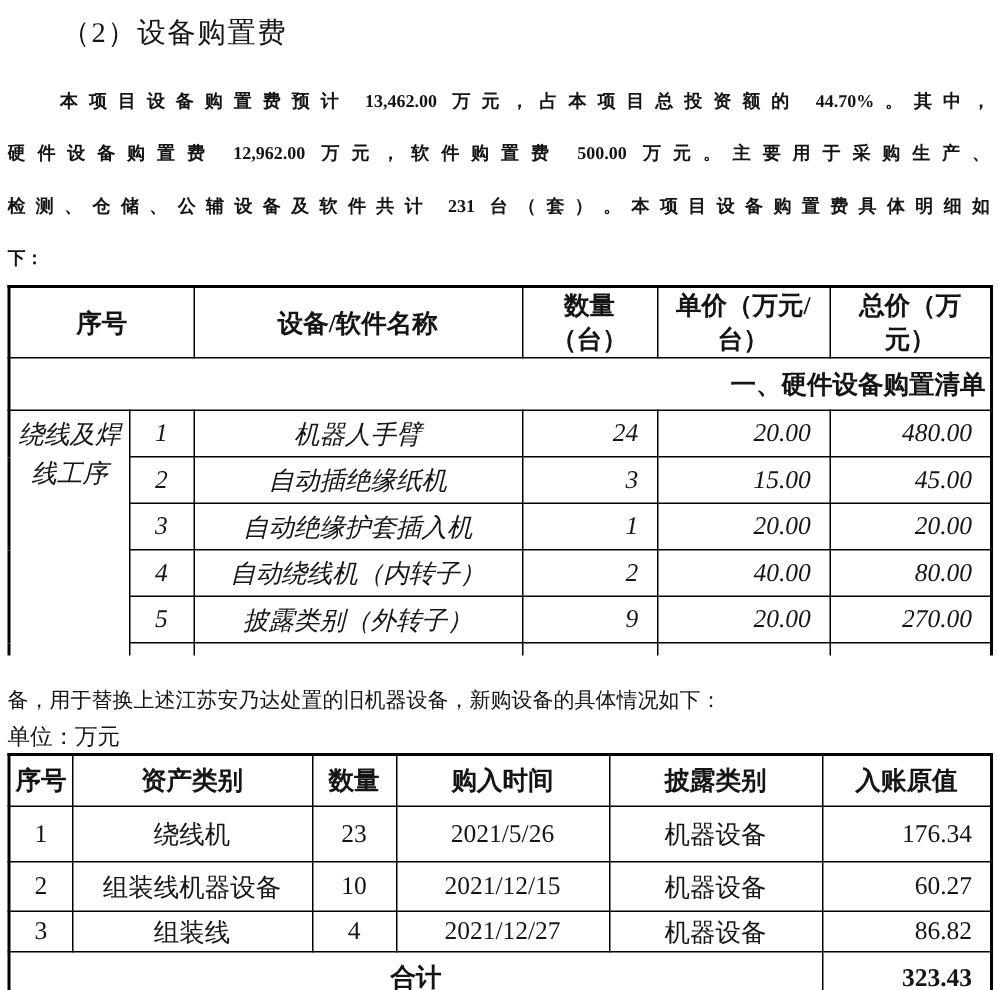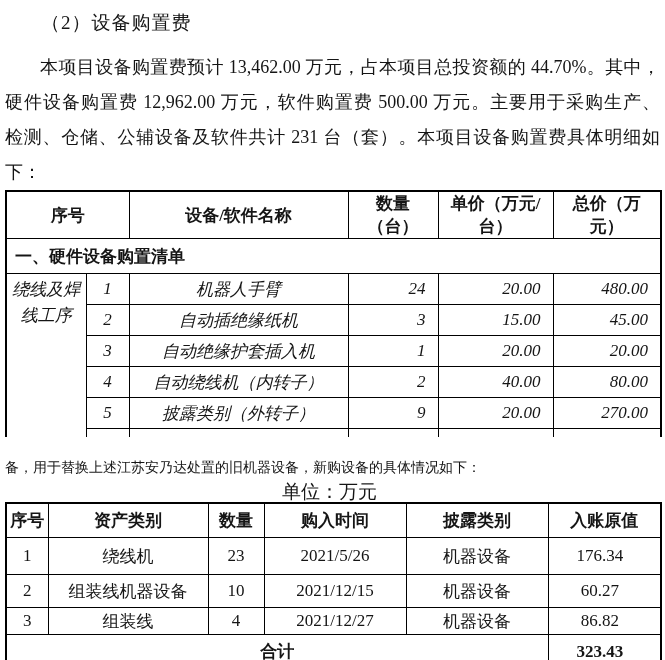--- a/index.html
+++ b/index.html
@@ -13,21 +13,21 @@
   .page { position:relative; width:665px; height:660px; padding:0 5px; }
 
   .heading {
     margin:10px 0 0 36px;
     font-size:19px;
     line-height:26px;
     font-weight:normal;
     letter-spacing:1px;
   }
 
-  .intro { margin-top:14px; font-size:18px; }
+  .intro { margin-top:14px; font-size:12px;font-weight:bold; }
   .intro-line {
     line-height:35px;
     white-space:nowrap;
     overflow:hidden;
     text-align:justify;
     text-align-last:justify;
   }
   .intro-line.first { text-indent:35px; }
   .intro-line.last { text-align-last:left; }
 
@@ -38,21 +38,21 @@
   .t1 td {
     border:1px solid #000;
     font-size:17px;
     text-align:center;
     vertical-align:middle;
     padding:0 3px;
     overflow:hidden;
   }
   .t1 .hdr td { font-weight:bold; height:33px; }
   .t1 .section-row td {
-    font-weight:bold; text-align:left; padding-left:8px; height:35px;
+    font-weight:bold; text-align:right; padding-left:8px; height:35px;
   }
   .t1 .data-row td { height:31px;font-style:italic; }
   .t1 td.group {
     vertical-align:top;
     padding-top:3px;
     line-height:26px;
     border-bottom:none;
   }
   .t1 td.num   { text-align:right; padding-right:12px; }
   .t1 .cut-row td { height:8px; border-bottom:none; line-height:0; }
@@ -60,38 +60,38 @@
   
   .continuation {
     margin-top:19px;
     font-size:14px;
     line-height:24px;
     white-space:nowrap;
     overflow:hidden;
   }
   .unit-label {
     margin-top:2px;
-    font-size:19px;
+    font-size:15px;
     line-height:20px;
-    text-align:center;
+    text-align:left;
     padding-right:6px;
   }
 
   
   .t2 { border:2px solid #000; border-bottom:3px solid #000; }
   .t2 td {
     border:1px solid #000;
     font-size:17px;
     text-align:center;
     vertical-align:middle;
     padding:0 3px;
     overflow:hidden;
   }
   .t2 .hdr td { font-weight:bold; height:35px; }
-  .t2 td.num { text-align:center; padding-right:12px; }
+  .t2 td.num { text-align:right; padding-right:12px; }
   .t2 .r1 td { height:37px; }
   .t2 .r2 td { height:33px; }
   .t2 .r3 td { height:27px; }
   .t2 .total-row td { height:35px; font-weight:bold; }
 </style>
 </head>
 <body>
 
 <div class="page">
 

